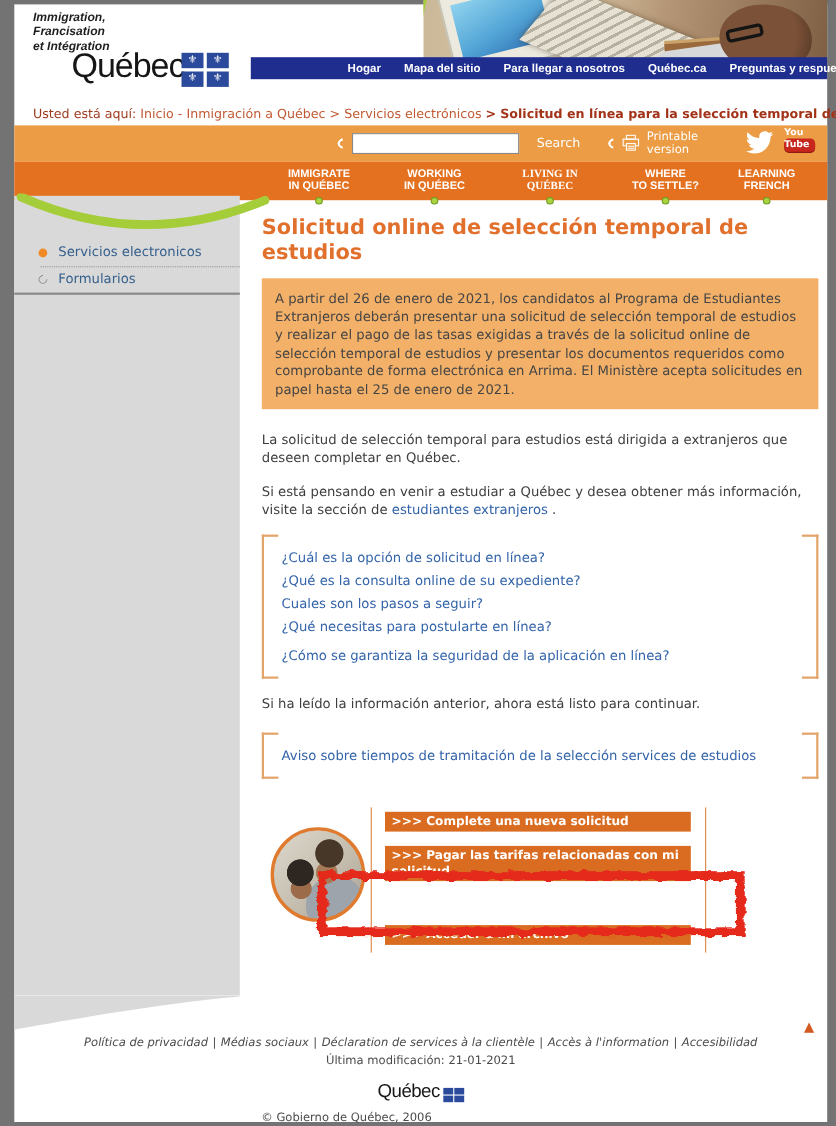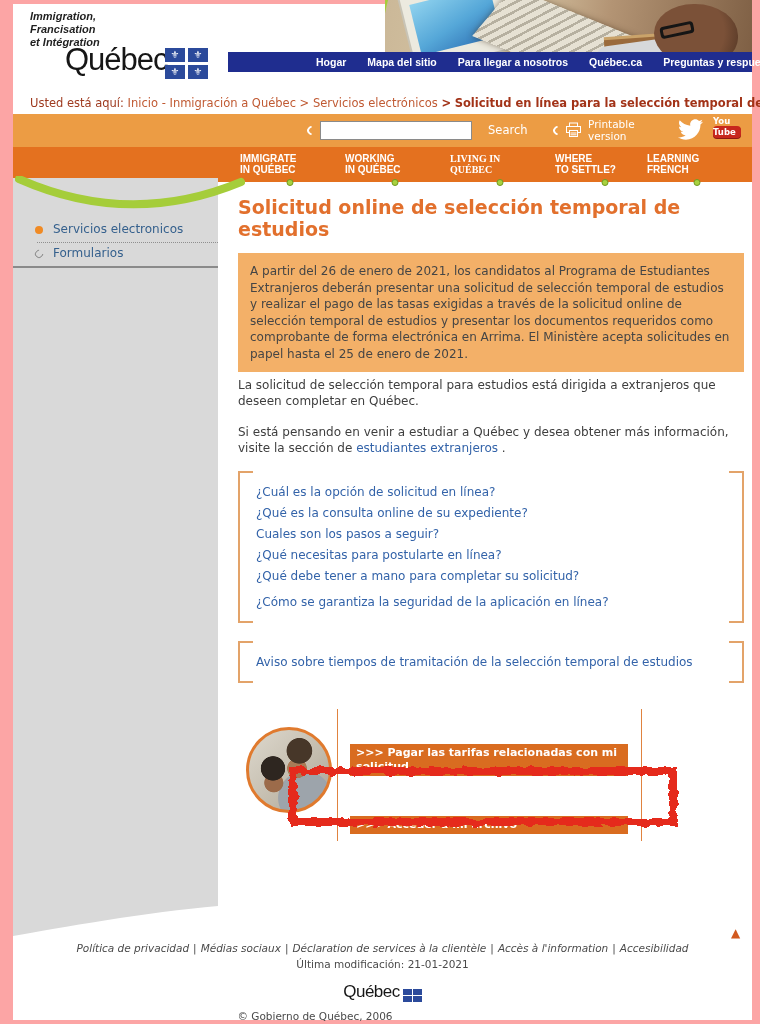--- a/index.html
+++ b/index.html
@@ -1,17 +1,17 @@
 <!DOCTYPE html>
 <html><head>
 <meta charset="utf-8">
 <style>
   * { margin:0; padding:0; box-sizing:border-box; }
   body { font-family:"DejaVu Sans","Liberation Sans",sans-serif; }
-  .page { position:relative; width:760px; height:1024px; background:#fca5a5; overflow:hidden; }
+  .page { position:relative; width:760px; height:1024px; background:#737373; overflow:hidden; }
   .sheet { position:absolute; left:13px; top:4px; width:739px; height:1016px; background:#ffffff; }
 
   
   .ministry { position:absolute; left:17px; top:6px; font-size:11px; font-weight:bold;
               font-style:italic; color:#1f1f1f; line-height:13px; font-family:"Liberation Sans",sans-serif; }
   .wordmark { position:absolute; left:52px; top:38px; font-size:31px; color:#161616;
               font-family:"Liberation Sans",sans-serif; letter-spacing:-1px; }
   .flag { position:absolute; left:152px; top:44px; display:grid;
           grid-template-columns:20px 20px; grid-template-rows:14px 14px; gap:3px; }
   .flag .sq { background:#2b4a9b; color:#fff; font-size:10px; line-height:14px; text-align:center; }
@@ -59,41 +59,41 @@
   .printer { position:absolute; left:552px; top:8px; }
   .printable { position:absolute; left:575px; top:4px; color:#fff; font-size:10.5px; line-height:12px; cursor:pointer; }
   .tw { position:absolute; left:664px; top:3px; cursor:pointer; }
   .yt { position:absolute; left:700px; top:2px; width:28px; cursor:pointer; }
   .yt-you { display:block; color:#fff; font-size:8.5px; font-weight:bold; line-height:10px; }
   .yt-tube { display:block; background:#c7271d; color:#fff; font-size:8.5px; font-weight:bold;
              border-radius:4px; line-height:12px; box-shadow:0 1px 0 #8e1a12; }
 
   
   .mainnav { position:absolute; left:0; top:143px; width:739px; height:35px; background:#e4711f; }
-  .mainnav .item { position:absolute; top:6px; width:100px; text-align:left; color:#ffffff;
+  .mainnav .item { position:absolute; top:6px; width:100px; text-align:center; color:#ffffff;
                    font-size:10px; font-weight:bold; line-height:11px; cursor:pointer;
                    font-family:"Liberation Sans",sans-serif; }
   .mainnav .dot { position:absolute; left:50%; bottom:-11px; transform:translateX(-50%);
                   width:7px; height:7px; border-radius:50%; background:#a8d23f; border:1px solid #6f9a22; }
 
   
   .sidebar { position:absolute; left:0; top:174px; width:205px; height:727px; background:#d9d9d9; }
   .sidebar-curve { position:absolute; left:0; top:901px; width:205px; height:34px; }
   .green-arc { position:absolute; left:2px; top:172px; width:230px; height:36px; }
   .side-item { position:absolute; left:40px; font-size:12px; color:#35608d; text-decoration:none; cursor:pointer; }
   .bullet-orange { position:absolute; left:22px; width:8px; height:8px; border-radius:50%; background:#f08a24; }
   .bullet-radio { position:absolute; left:22px; width:8px; height:8px; border-radius:50%;
                   border:1.5px solid #8f8f8f; border-right-color:transparent; transform:rotate(-45deg); }
   .side-sep-dotted { position:absolute; left:24px; width:181px; border-top:1px dotted #8f8f8f; }
   .side-sep-solid { position:absolute; left:0; width:205px; border-top:2px solid #8a8a8a; }
 
   
   .main { position:absolute; left:225px; top:192px; width:506px; font-size:12px; color:#3e3e3e; line-height:16px; }
   .main h1 { font-size:19px; font-weight:bold; color:#e2702d; line-height:22px; margin-bottom:13px; }
-  .notice-box { background:#f3b068; color:#454545; padding:10px 12px; line-height:16.5px; margin-bottom:5px; }
+  .notice-box { background:#f3b068; color:#454545; padding:10px 12px; line-height:16.5px; margin-bottom:20px; }
   .para { margin-bottom:15px; }
   .inline-link { color:#3363a9; text-decoration:none; cursor:pointer; }
   .bracket { position:relative; padding:13px 18px; margin-bottom:15px; }
   .bracket::before, .bracket::after { content:""; position:absolute; top:0; bottom:0; width:13px;
             border:2px solid #e3a369; pointer-events:none; }
   .bracket::before { left:0; border-right:none; }
   .bracket::after { right:0; border-left:none; }
   .q-link { display:block; color:#3363a9; text-decoration:none; cursor:pointer; line-height:16px; margin-bottom:5px; }
   .q-link:last-child { margin-top:10px; margin-bottom:0; }
   .aviso .q-link { margin:0; }
@@ -258,36 +258,37 @@
 
       <p class="para">La solicitud de selección temporal para estudios está dirigida a extranjeros que deseen completar en Québec.</p>
 
       <p class="para"><span>Si está pensando en venir a estudiar a Québec y desea obtener más información, visite la sección de </span><a class="inline-link">estudiantes extranjeros</a><span> .</span></p>
 
       <div class="bracket">
         <a class="q-link">¿Cuál es la opción de solicitud en línea?</a>
         <a class="q-link">¿Qué es la consulta online de su expediente?</a>
         <a class="q-link">Cuales son los pasos a seguir?</a>
         <a class="q-link">¿Qué necesitas para postularte en línea?</a>
-        <a class="q-link">¿Qué debe tener a mano para completar su solicitud?</a>
         <a class="q-link">¿Cómo se garantiza la seguridad de la aplicación en línea?</a>
       </div>
 
+      <p class="para">Si ha leído la información anterior, ahora está listo para continuar.</p>
 
       <div class="bracket aviso">
-        <a class="q-link">Aviso sobre tiempos de tramitación de la selección temporal de estudios</a>
+        <a class="q-link">Aviso sobre tiempos de tramitación de la selección services de estudios</a>
       </div>
 
 
       <div class="apply">
         <span class="vline" style="left:99px;"></span>
         <span class="vline" style="left:403px;"></span>
         <span class="hline"></span>
         <div class="avatar"></div>
 
+        <button class="cta" style="top:4px;">&gt;&gt;&gt; Complete una nueva solicitud</button>
         <button class="cta" style="top:35px;">&gt;&gt;&gt; Pagar las tarifas relacionadas con mi solicitud</button>
         <button class="cta" style="top:87px;margin-top:20px;">&gt;&gt;&gt; Acceder a mi archivo</button>
 
         <svg class="annotation" width="400" height="72">
           <defs>
             <filter id="rough" x="-10%" y="-20%" width="120%" height="140%">
               <feTurbulence type="fractalNoise" baseFrequency="0.09 0.18" numOctaves="2" result="n"></feTurbulence>
               <feDisplacementMap in="SourceGraphic" in2="n" scale="7"></feDisplacementMap>
             </filter>
           </defs>

